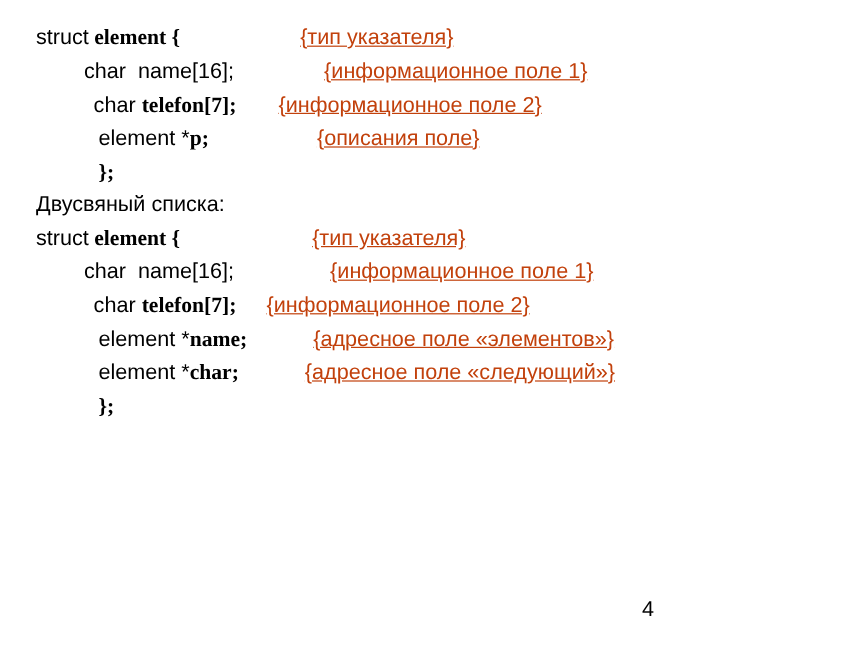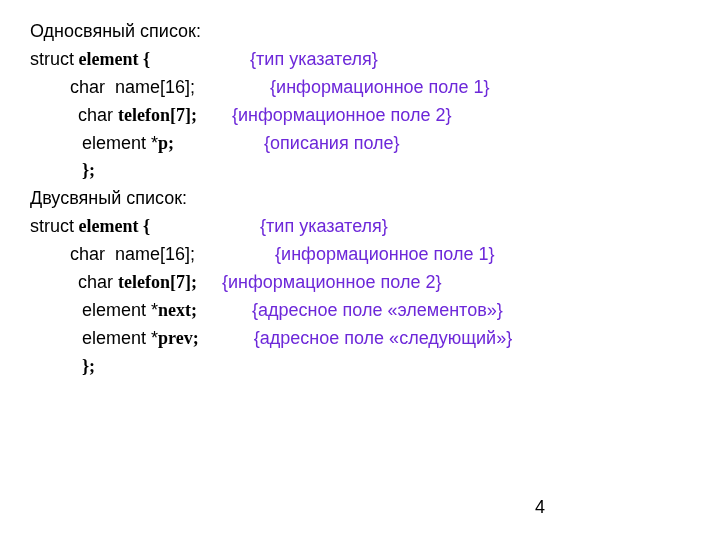--- a/index.html
+++ b/index.html
@@ -22,56 +22,55 @@
     text-align: center;
     margin: 0 0 14px 0;
   }
   .line {
     font-size: 18px;
     line-height: 1.55;
     white-space: pre;
   }
   .mono { font-family: Liberation Serif, serif; font-weight: bold; }
   .kw { color: #000000; }
-  .cmt { color: #6d28d9; }
+  .cmt { color: #c2410c; text-decoration: underline; }
   .i1 { padding-left: 40px; }
   .i2 { padding-left: 48px; }
   .i3 { padding-left: 52px; }
   .pagenum {
     position: absolute;
     bottom: 22px;
     right: 175px;
     font-size: 18px;
   }
 </style>
 </head>
 <body>
 
 <div class="slide">
 
-  <div class="line">Односвяный список:</div>
 
   <div class="line"><span class="kw">struct</span><span class="mono"> element {</span><span>                    </span><span class="cmt">{тип указателя}</span></div>
 
   <div class="line i1"><span>char  name[16];</span><span>               </span><span class="cmt">{информационное поле 1}</span></div>
 
   <div class="line i2"><span>char </span><span class="mono">telefon[7];</span><span>       </span><span class="cmt">{информационное поле 2}</span></div>
 
   <div class="line i3"><span>element *</span><span class="mono">p;</span><span>                  </span><span class="cmt">{описания поле}</span></div>
 
   <div class="line i3"><span class="mono">};</span></div>
 
-  <div class="line">Двусвяный список:</div>
+  <div class="line">Двусвяный списка:</div>
 
   <div class="line"><span class="kw">struct</span><span class="mono"> element {</span><span>                      </span><span class="cmt">{тип указателя}</span></div>
 
   <div class="line i1"><span>char  name[16];</span><span>                </span><span class="cmt">{информационное поле 1}</span></div>
 
   <div class="line i2"><span>char </span><span class="mono">telefon[7];</span><span>     </span><span class="cmt">{информационное поле 2}</span></div>
 
-  <div class="line i3"><span>element *</span><span class="mono">next;</span><span>           </span><span class="cmt">{адресное поле «элементов»}</span></div>
+  <div class="line i3"><span>element *</span><span class="mono">name;</span><span>           </span><span class="cmt">{адресное поле «элементов»}</span></div>
 
-  <div class="line i3"><span>element *</span><span class="mono">prev;</span><span>           </span><span class="cmt">{адресное поле «следующий»}</span></div>
+  <div class="line i3"><span>element *</span><span class="mono">char;</span><span>           </span><span class="cmt">{адресное поле «следующий»}</span></div>
 
   <div class="line i3"><span class="mono">};</span></div>
 </div>
 
 <div class="pagenum">4</div>
 
 </body></html>

